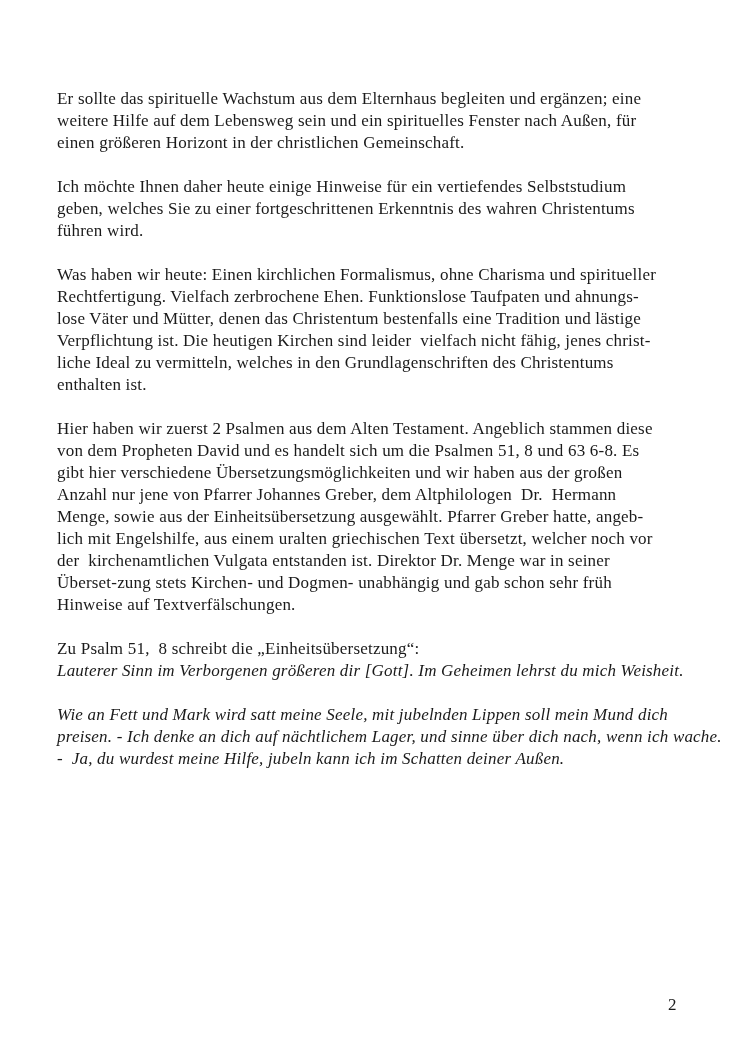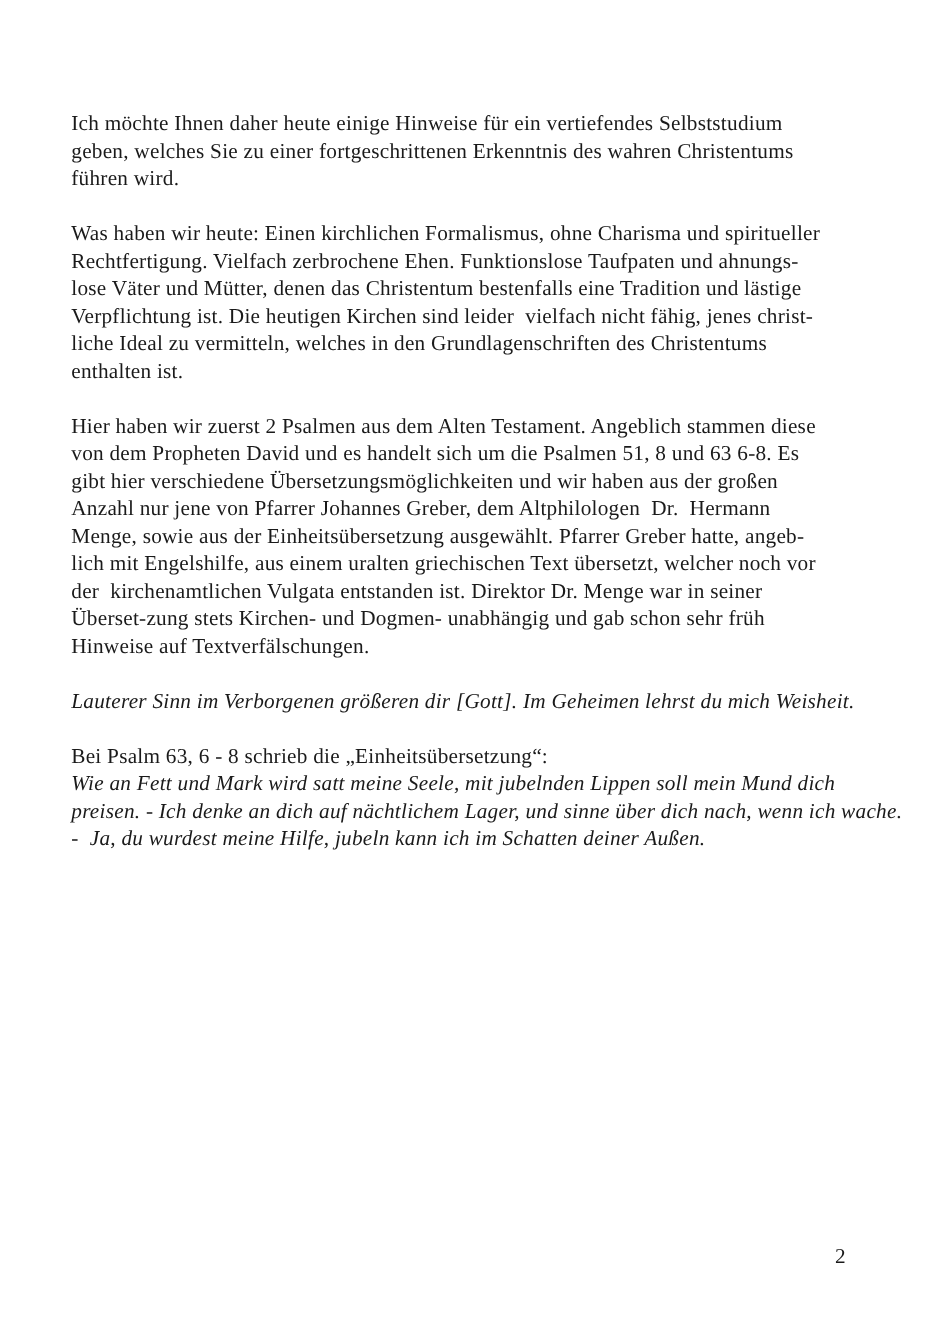--- a/index.html
+++ b/index.html
@@ -42,38 +42,41 @@
     top: 994px;
     font-size: 17px;
     line-height: 22px;
   }
 </style>
 </head>
 <body>
 
 <div class="page">
   <div class="body-text">
+    <p class="para"><span class="run">Er sollte das spirituelle Wachstum aus dem Elternhaus begleiten und ergänzen; eine
+weitere Hilfe auf dem Lebensweg sein und ein spirituelles Fenster nach Außen, für
+einen größeren Horizont in der christlichen Gemeinschaft.</span></p>
     <p class="para"><span class="run">Ich möchte Ihnen daher heute einige Hinweise für ein vertiefendes Selbststudium
 geben, welches Sie zu einer fortgeschrittenen Erkenntnis des wahren Christentums
 führen wird.</span></p>
     <p class="para"><span class="run">Was haben wir heute: Einen kirchlichen Formalismus, ohne Charisma und spiritueller
 Rechtfertigung. Vielfach zerbrochene Ehen. Funktionslose Taufpaten und ahnungs-
 lose Väter und Mütter, denen das Christentum bestenfalls eine Tradition und lästige
 Verpflichtung ist. Die heutigen Kirchen sind leider  vielfach nicht fähig, jenes christ-
 liche Ideal zu vermitteln, welches in den Grundlagenschriften des Christentums
 enthalten ist.</span></p>
     <p class="para"><span class="run">Hier haben wir zuerst 2 Psalmen aus dem Alten Testament. Angeblich stammen diese
 von dem Propheten David und es handelt sich um die Psalmen 51, 8 und 63 6-8. Es
 gibt hier verschiedene Übersetzungsmöglichkeiten und wir haben aus der großen
 Anzahl nur jene von Pfarrer Johannes Greber, dem Altphilologen  Dr.  Hermann
 Menge, sowie aus der Einheitsübersetzung ausgewählt. Pfarrer Greber hatte, angeb-
 lich mit Engelshilfe, aus einem uralten griechischen Text übersetzt, welcher noch vor
 der  kirchenamtlichen Vulgata entstanden ist. Direktor Dr. Menge war in seiner
 Überset-zung stets Kirchen- und Dogmen- unabhängig und gab schon sehr früh
 Hinweise auf Textverfälschungen.</span></p>
-    <p class="para"><span class="run italic">Lauterer Sinn im Verborgenen größeren dir [Gott]. Im Geheimen lehrst du mich Weisheit.</span></p>
-    <p class="para"><span class="run">Bei Psalm 63, 6 - 8 schrieb die „Einheitsübersetzung“:
-</span><span class="run italic">Wie an Fett und Mark wird satt meine Seele, mit jubelnden Lippen soll mein Mund dich
+    <p class="para"><span class="run">Zu Psalm 51,  8 schreibt die „Einheitsübersetzung“:
+</span><span class="run italic">Lauterer Sinn im Verborgenen größeren dir [Gott]. Im Geheimen lehrst du mich Weisheit.</span></p>
+    <p class="para"><span class="run italic">Wie an Fett und Mark wird satt meine Seele, mit jubelnden Lippen soll mein Mund dich
 preisen. - Ich denke an dich auf nächtlichem Lager, und sinne über dich nach, wenn ich wache.
 -  Ja, du wurdest meine Hilfe, jubeln kann ich im Schatten deiner Außen.</span></p>
   </div>
   <div class="page-number">2</div>
 </div>
 
 </body></html>

